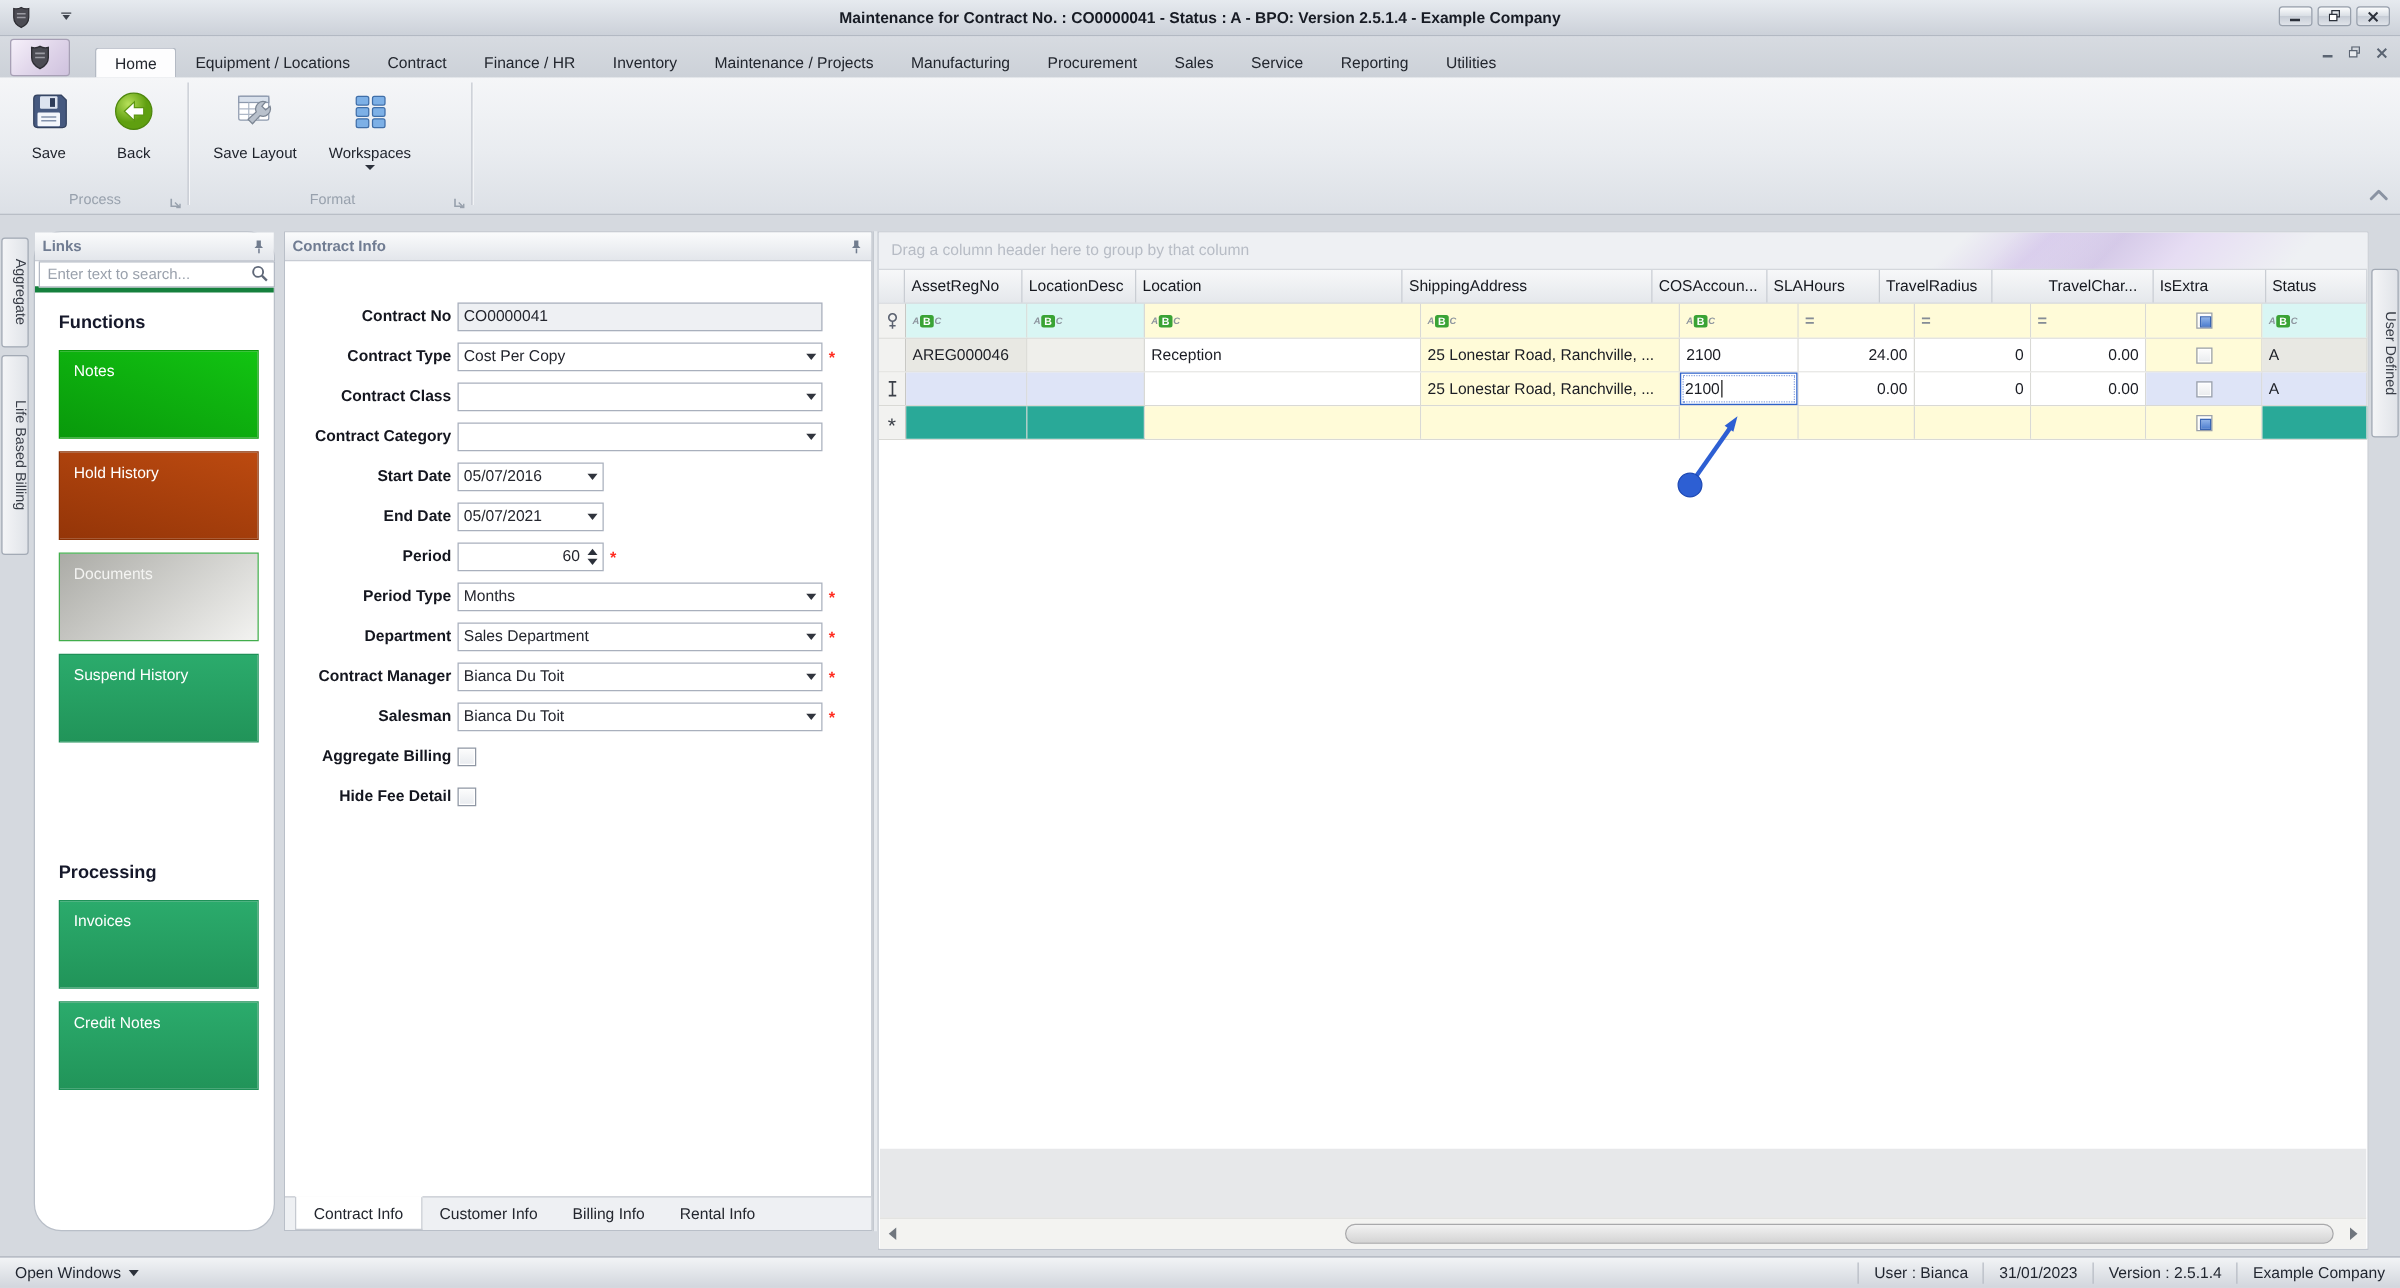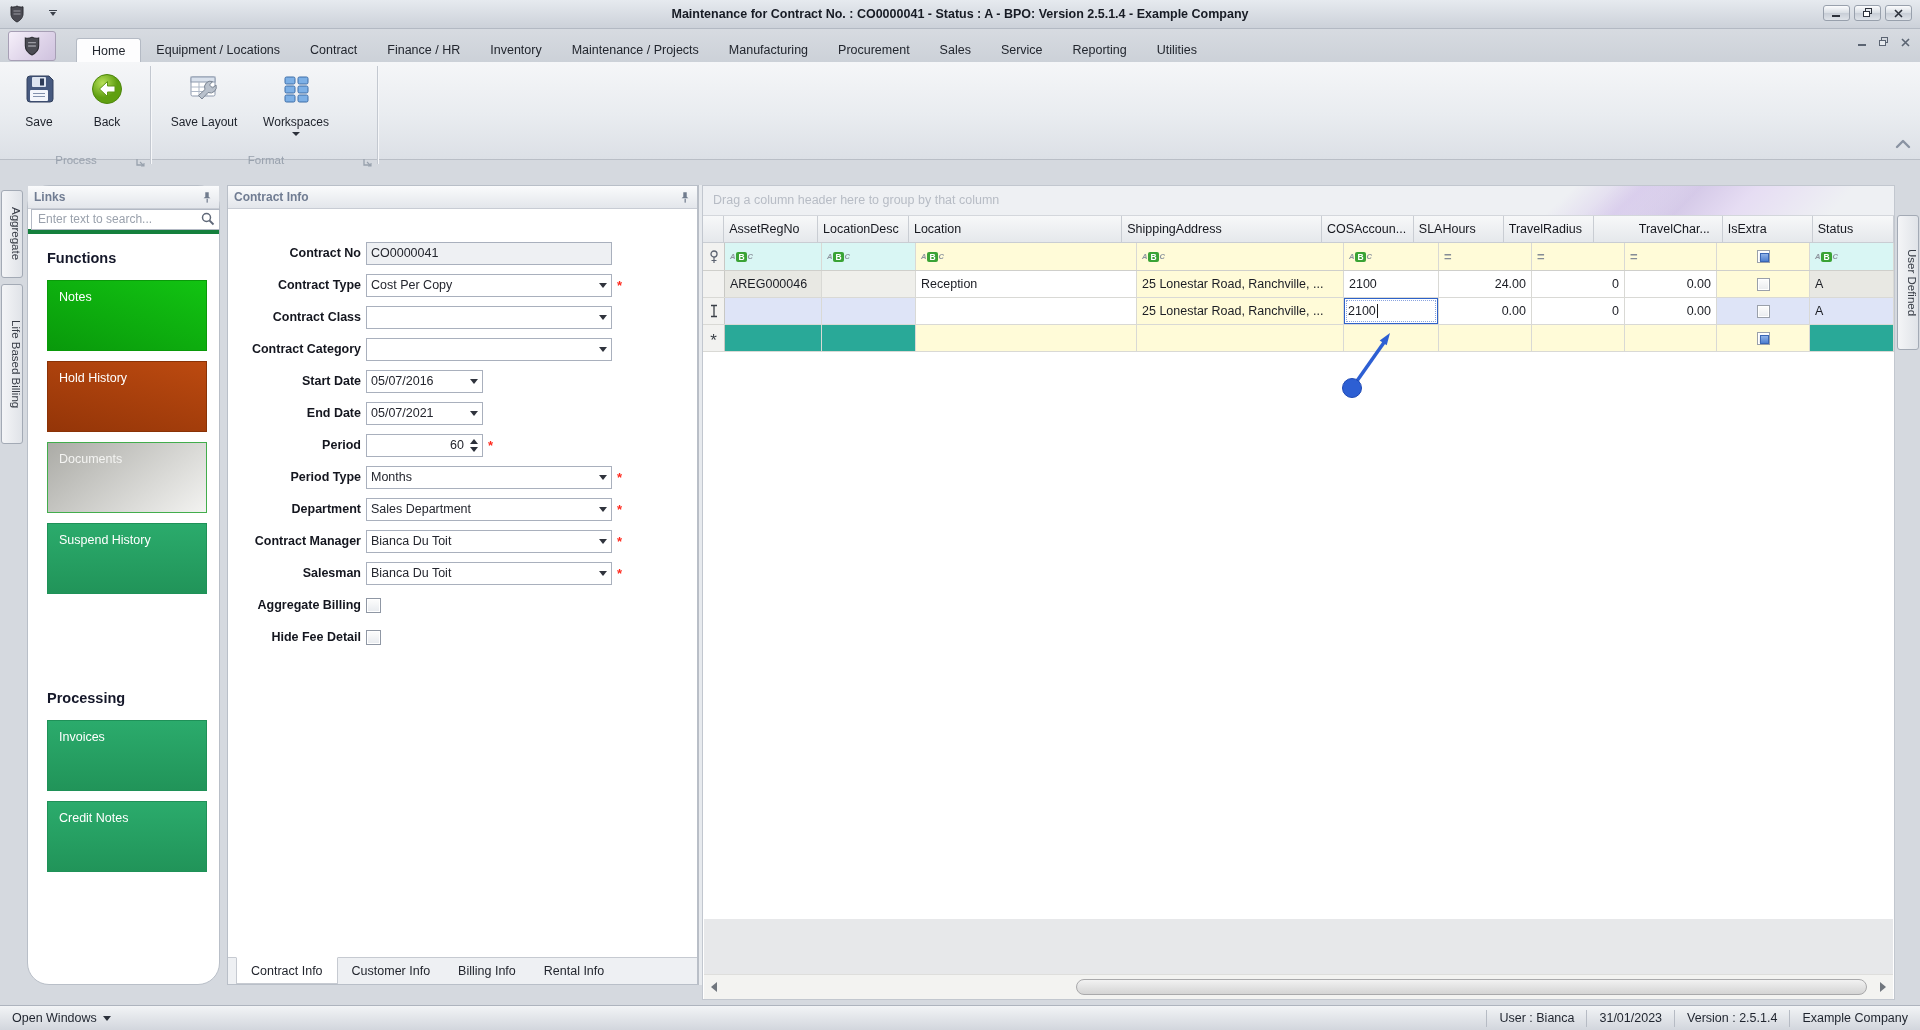--- a/index.html
+++ b/index.html
@@ -25,21 +25,21 @@
   .ribbontabs { position:absolute; left:0; top:29px; width:1920px; height:33px; background:linear-gradient(#d7dbe1,#ccd1d8); }
   .appbtn { position:absolute; left:8px; top:2px; width:48px; height:30px; border:1px solid #a79fb5; border-radius:3px;
     background:linear-gradient(135deg,#f6f0fa,#ddd2e8 60%,#cfc2de); display:flex; align-items:center; justify-content:center; }
   .rtabstrip { position:absolute; left:76px; top:9px; height:24px; display:flex; }
   .rtab { padding:0 15px; line-height:24px; font-size:12.5px; color:#22262e; white-space:nowrap; }
   .rtab.active { background:#fdfdfe; border:1px solid #b4bac4; border-bottom:none; border-radius:3px 3px 0 0; }
   .ribbonwin { position:absolute; right:10px; top:8px; display:flex; gap:12px; align-items:center; }
   .ribbonwin span { display:flex; }
 
   
-  .ribbonbody { position:absolute; left:0; top:62px; width:1920px; height:98px;
+  .ribbonbody { position:absolute; left:0; top:62px; width:1920px; height:110px;
     background:linear-gradient(#f5f6f8,#e9ecf0 55%,#dce0e6); border-bottom:1px solid #b9bec6;padding-left:16px; }
   .rgroup { position:absolute; top:2px; height:106px; }
   .rgroup .btnrow { display:flex; padding:4px 4px 0 6px; gap:6px; }
   .rbtn { width:62px; height:78px; display:flex; flex-direction:column; align-items:center; padding-top:4px; border-radius:3px; }
   .rbtn svg.big { width:34px; height:34px; }
   .rbtn .blabel { margin-top:6px; font-size:12px; color:#1d212a; white-space:nowrap; text-align:center; }
   .rbtn.wide { width:86px; }
   .rbtn .ddarrow { margin-top:3px; width:0; height:0; border-left:4px solid transparent; border-right:4px solid transparent; border-top:4px solid #2c313b; }
   .rgrouplabel { position:absolute; bottom:4px; left:0; right:0; text-align:center; color:#98a1ad; font-size:11.5px; }
   .dlglauncher { position:absolute; bottom:5px; right:5px; width:9px; height:9px; }
@@ -72,21 +72,21 @@
   .btn-green-bright { background:linear-gradient(200deg,#12c412,#09990b); border:1px solid #0a9a0a; }
   .btn-silver { background:linear-gradient(320deg,#f3f3f1,#ababa6); border:1px solid #42ad4c; color:#f4f4f2; }
   .btn-rust { background:linear-gradient(195deg,#bc4a10,#943508); border:1px solid #8a3206; }
   .btn-green { background:linear-gradient(#2bab6c,#219459); border:1px solid #1f9158; }
 
   
   .formrows { padding-top:32px; }
   .frow { display:flex; align-items:center; height:24px; margin-bottom:8px; }
   .flabel { width:138px; text-align:right; font-weight:bold; font-size:12.5px; color:#14161f; padding-right:5px; white-space:nowrap; }
   .fld { position:relative; height:23px; border:1px solid #a9b0bd; background:#fff; display:flex; align-items:center;
-    padding:0 4px; font-size:12.5px; color:#24262e; width:246px; }
+    padding:0 4px; font-size:12.5px; color:#24262e; width:292px; }
   .fld.ro { background:#eef0f3; }
   .fld.narrow { width:117px; }
   .fld .cval { flex:1; white-space:nowrap; overflow:hidden; }
   .fld .carrow { width:0; height:0; border-left:4px solid transparent; border-right:4px solid transparent; border-top:5px solid #30343d; margin-left:4px; }
   .fld.spin .cval { text-align:right; padding-right:4px; }
   .spinbtns { display:flex; flex-direction:column; gap:3px; margin-left:2px; }
   .spinbtns i { width:0; height:0; border-left:4px solid transparent; border-right:4px solid transparent; display:block; }
   .spinbtns .up { border-bottom:5px solid #2c313b; }
   .spinbtns .dn { border-top:5px solid #2c313b; }
   .req { color:#ff2a1e; font-weight:bold; margin-left:5px; font-size:13px; }

